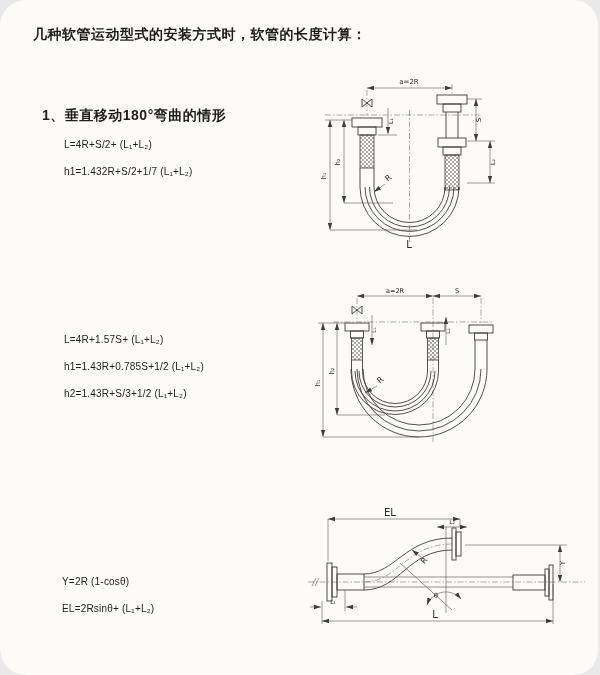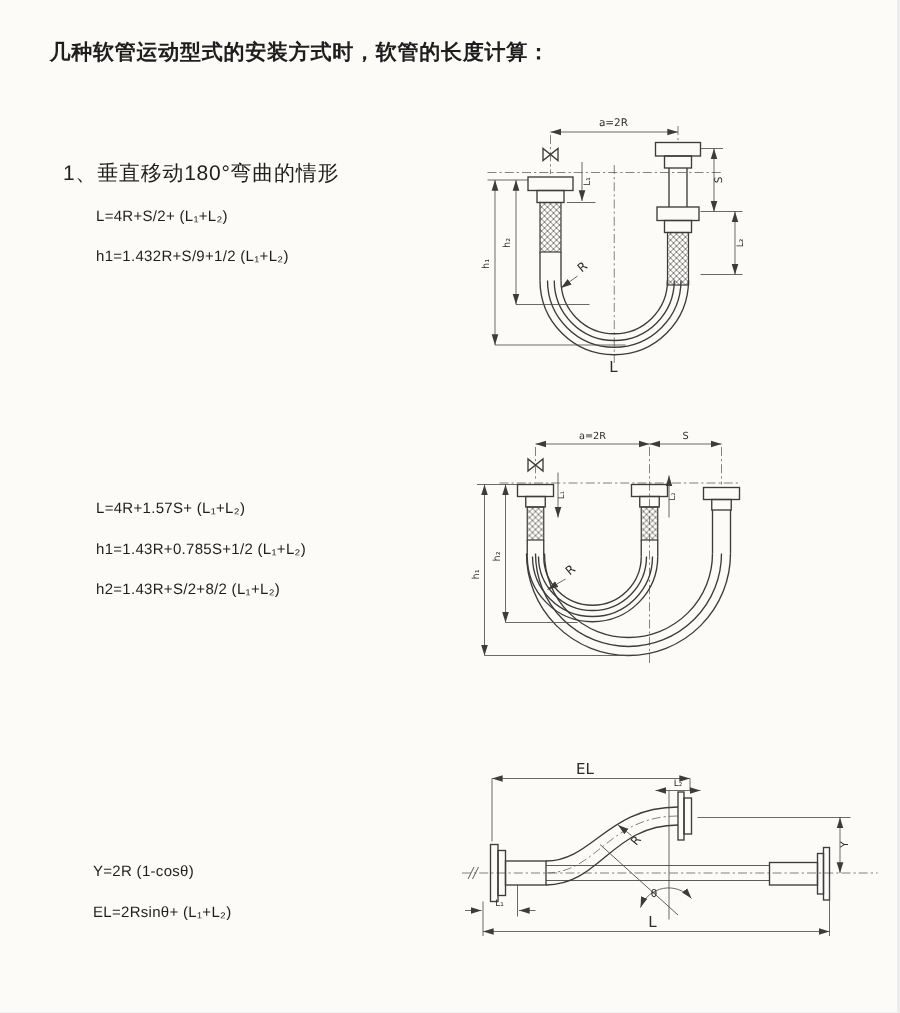--- a/index.html
+++ b/index.html
@@ -1,45 +1,45 @@
 <!DOCTYPE html>
 <html><head>
 <meta charset="utf-8">
 <style>
   html,body{margin:0;padding:0;background:#e9e9e9;}
   .page{
     position:relative;width:600px;height:675px;background:#fcfbf8;
     font-family:"Liberation Sans","DejaVu Sans",sans-serif;color:#1e1e1e;
-    overflow:hidden;border-right:2px solid #ececec;box-sizing:border-box;
+    overflow:hidden;border-right:2px solid #ececec;box-sizing:border-box;border-radius:26px;
   }
   .title{position:absolute;font-size:14px;font-weight:600;letter-spacing:0.5px;white-space:nowrap;}
-  .sec-heading{position:absolute;font-size:14px;font-weight:400;letter-spacing:0.5px;white-space:nowrap;}
+  .sec-heading{position:absolute;font-size:14px;font-weight:700;letter-spacing:0.5px;white-space:nowrap;}
   .formula{position:absolute;font-size:10px;font-weight:500;letter-spacing:0.2px;white-space:nowrap;}
   svg{position:absolute;overflow:visible;}
   svg text{font-family:"DejaVu Sans",sans-serif;fill:#2b2b2b;}
   .draw{stroke:#3c3c3c;stroke-width:0.9;fill:none;}
   .thin{stroke:#4a4a4a;stroke-width:0.6;fill:none;}
   .dim{stroke:#4a4a4a;stroke-width:0.55;fill:none;}
   .cl{stroke:#5a5a5a;stroke-width:0.5;fill:none;stroke-dasharray:6 2 1.5 2;}
   .braid{stroke:#3c3c3c;stroke-width:0.8;}
 </style>
 </head>
 <body>
 
 <div class="page">
 
   <div class="title" style="left:33px;top:26px">几种软管运动型式的安装方式时，软管的长度计算：</div>
 
   <div class="sec-heading" style="left:42px;top:107px">1、垂直移动180°弯曲的情形</div>
   <div class="formula" style="left:64px;top:139px">L=4R+S/2+ (L₁+L₂)</div>
-  <div class="formula" style="left:64px;top:166px">h1=1.432R+S/9+1/2 (L₁+L₂)</div>
+  <div class="formula" style="left:64px;top:166px">h1=1.432R+S/2+1/7 (L₁+L₂)</div>
 
   <div class="formula" style="left:64px;top:334px">L=4R+1.57S+ (L₁+L₂)</div>
   <div class="formula" style="left:64px;top:361px">h1=1.43R+0.785S+1/2 (L₁+L₂)</div>
-  <div class="formula" style="left:64px;top:388px">h2=1.43R+S/2+8/2 (L₁+L₂)</div>
+  <div class="formula" style="left:64px;top:388px">h2=1.43R+S/3+1/2 (L₁+L₂)</div>
 
   <div class="formula" style="left:62px;top:576px">Y=2R (1-cosθ)</div>
   <div class="formula" style="left:62px;top:603px">EL=2Rsinθ+ (L₁+L₂)</div>
 
   <svg style="left:305px;top:70px" width="290" height="190" viewBox="0 0 290 190">
     <defs>
       <marker id="m1" viewBox="0 0 9 9" refX="8" refY="4.5" markerWidth="8" markerHeight="8" orient="auto-start-reverse" markerUnits="userSpaceOnUse">
         <path d="M0,2 L8,4.5 L0,7 Z" fill="#3c3c3c"></path>
       </marker>
       <pattern id="p1" width="4" height="4" patternUnits="userSpaceOnUse">

